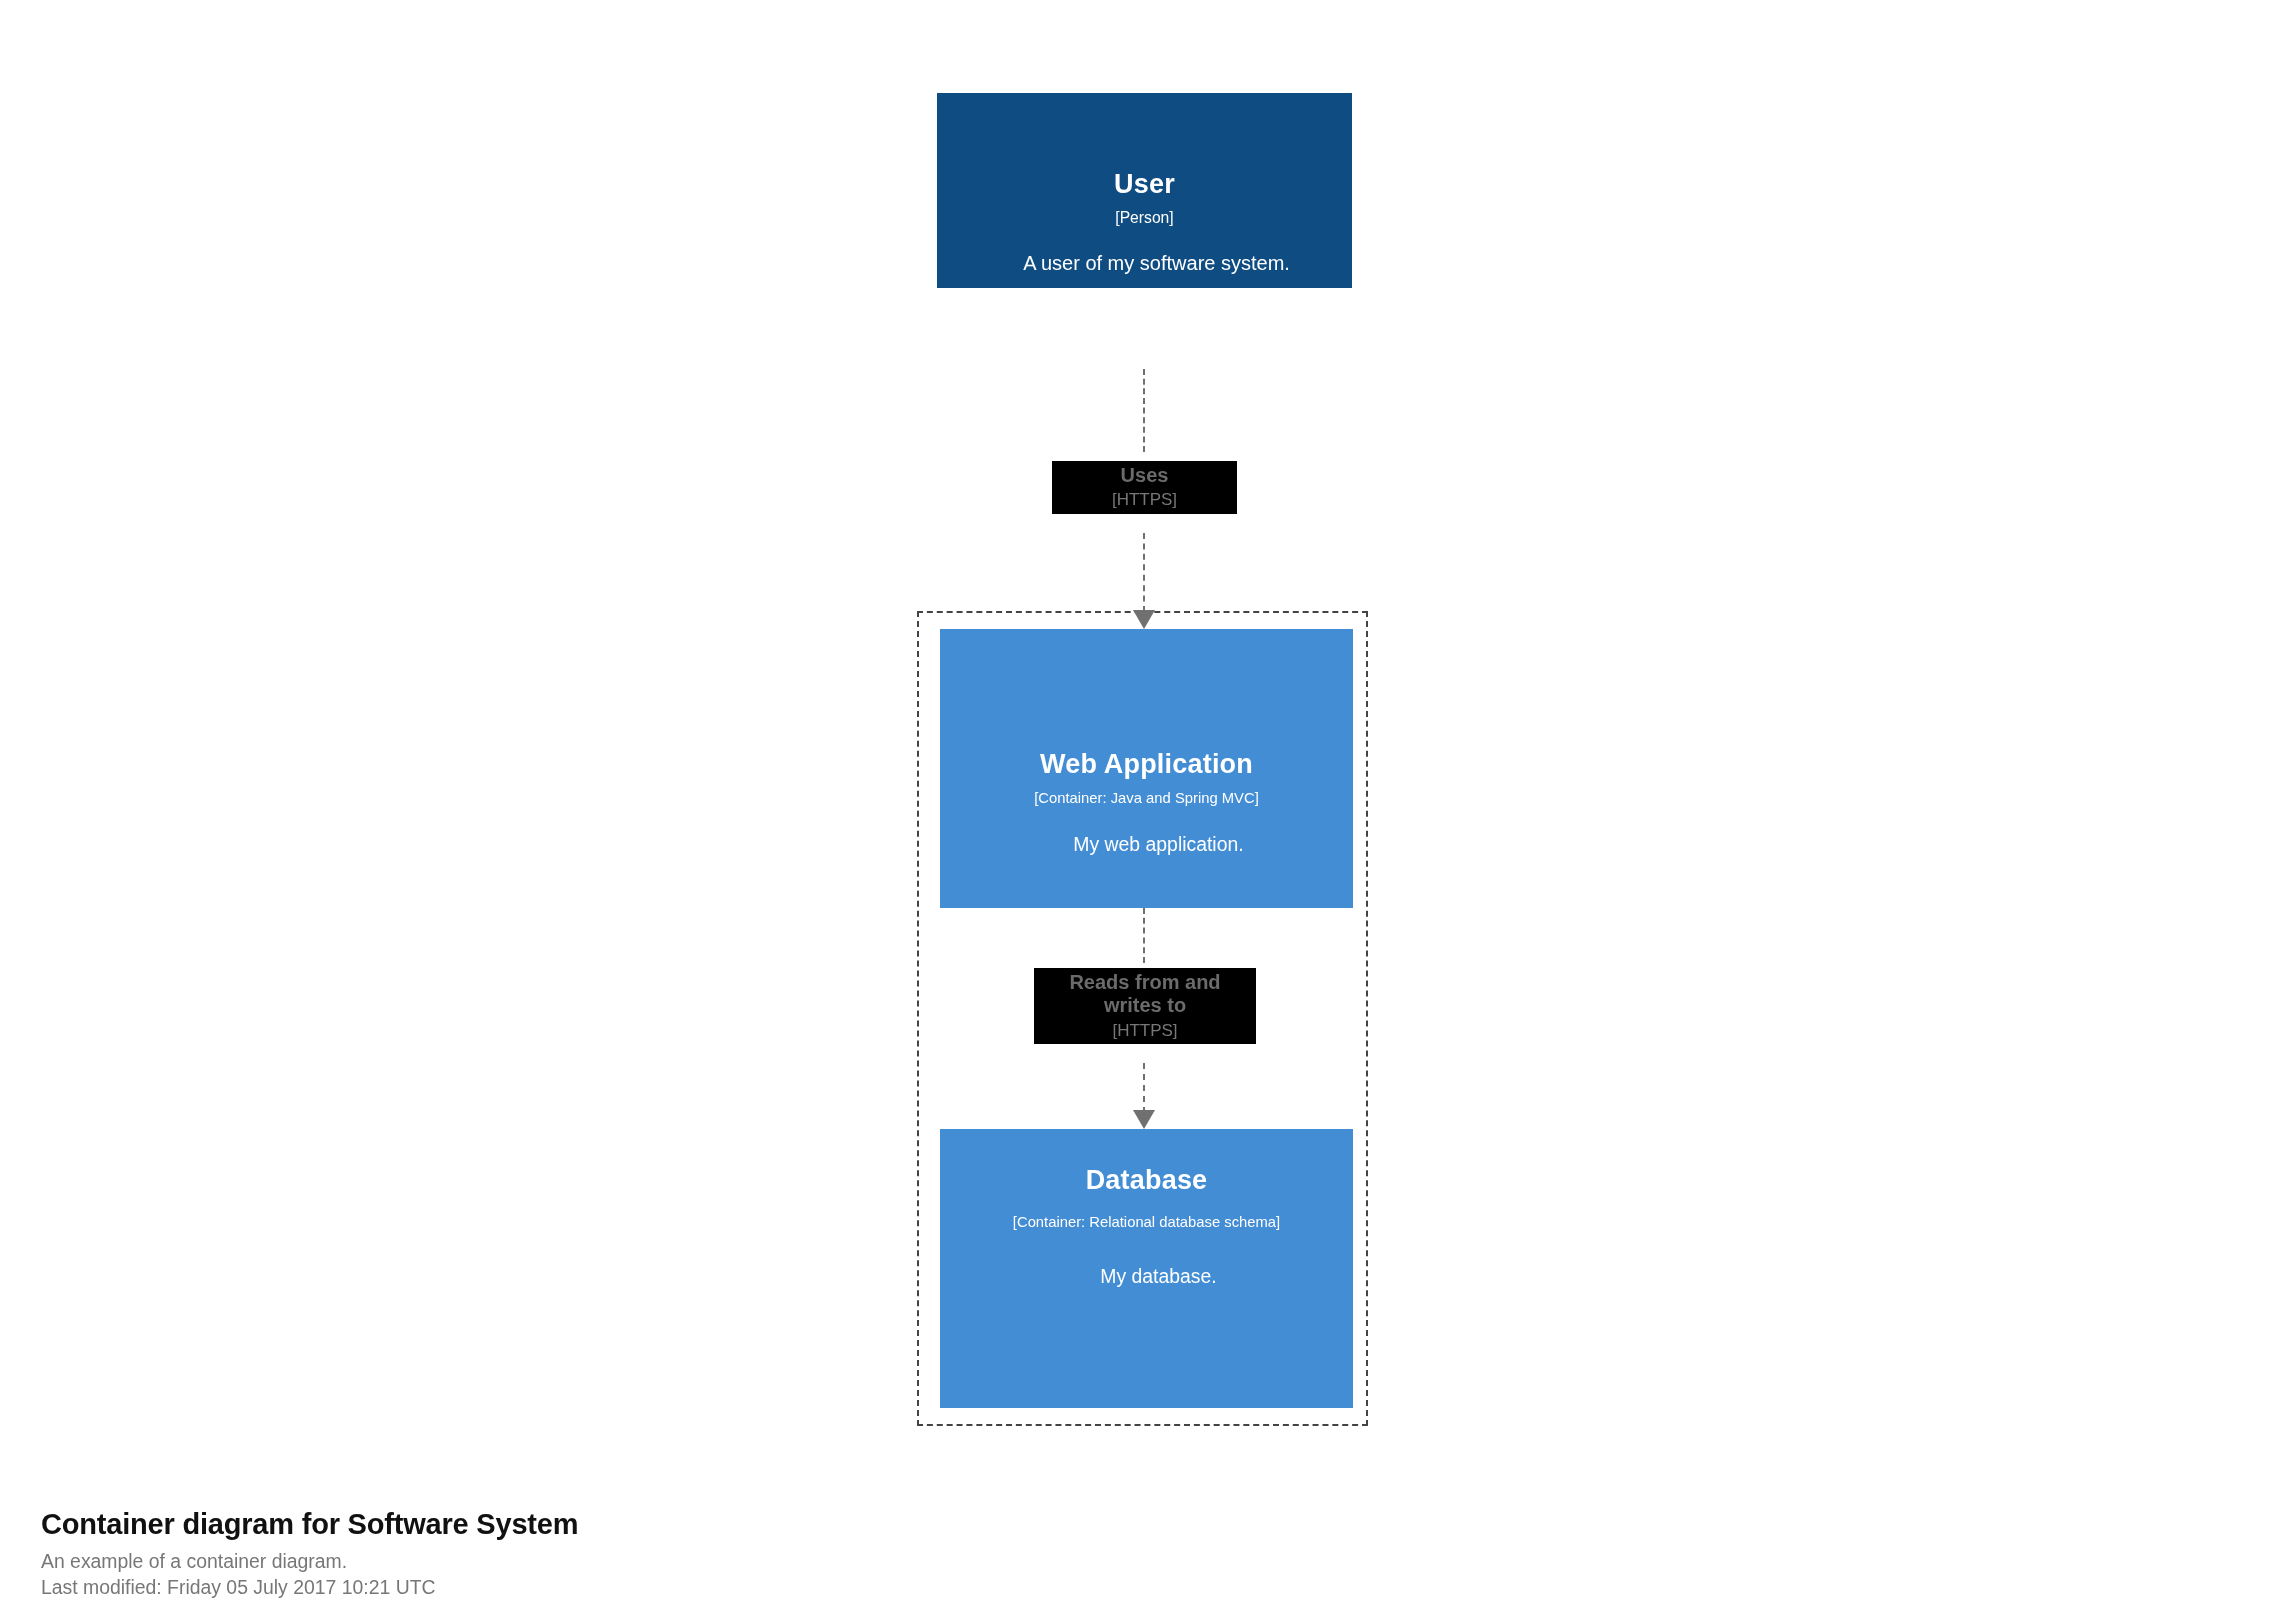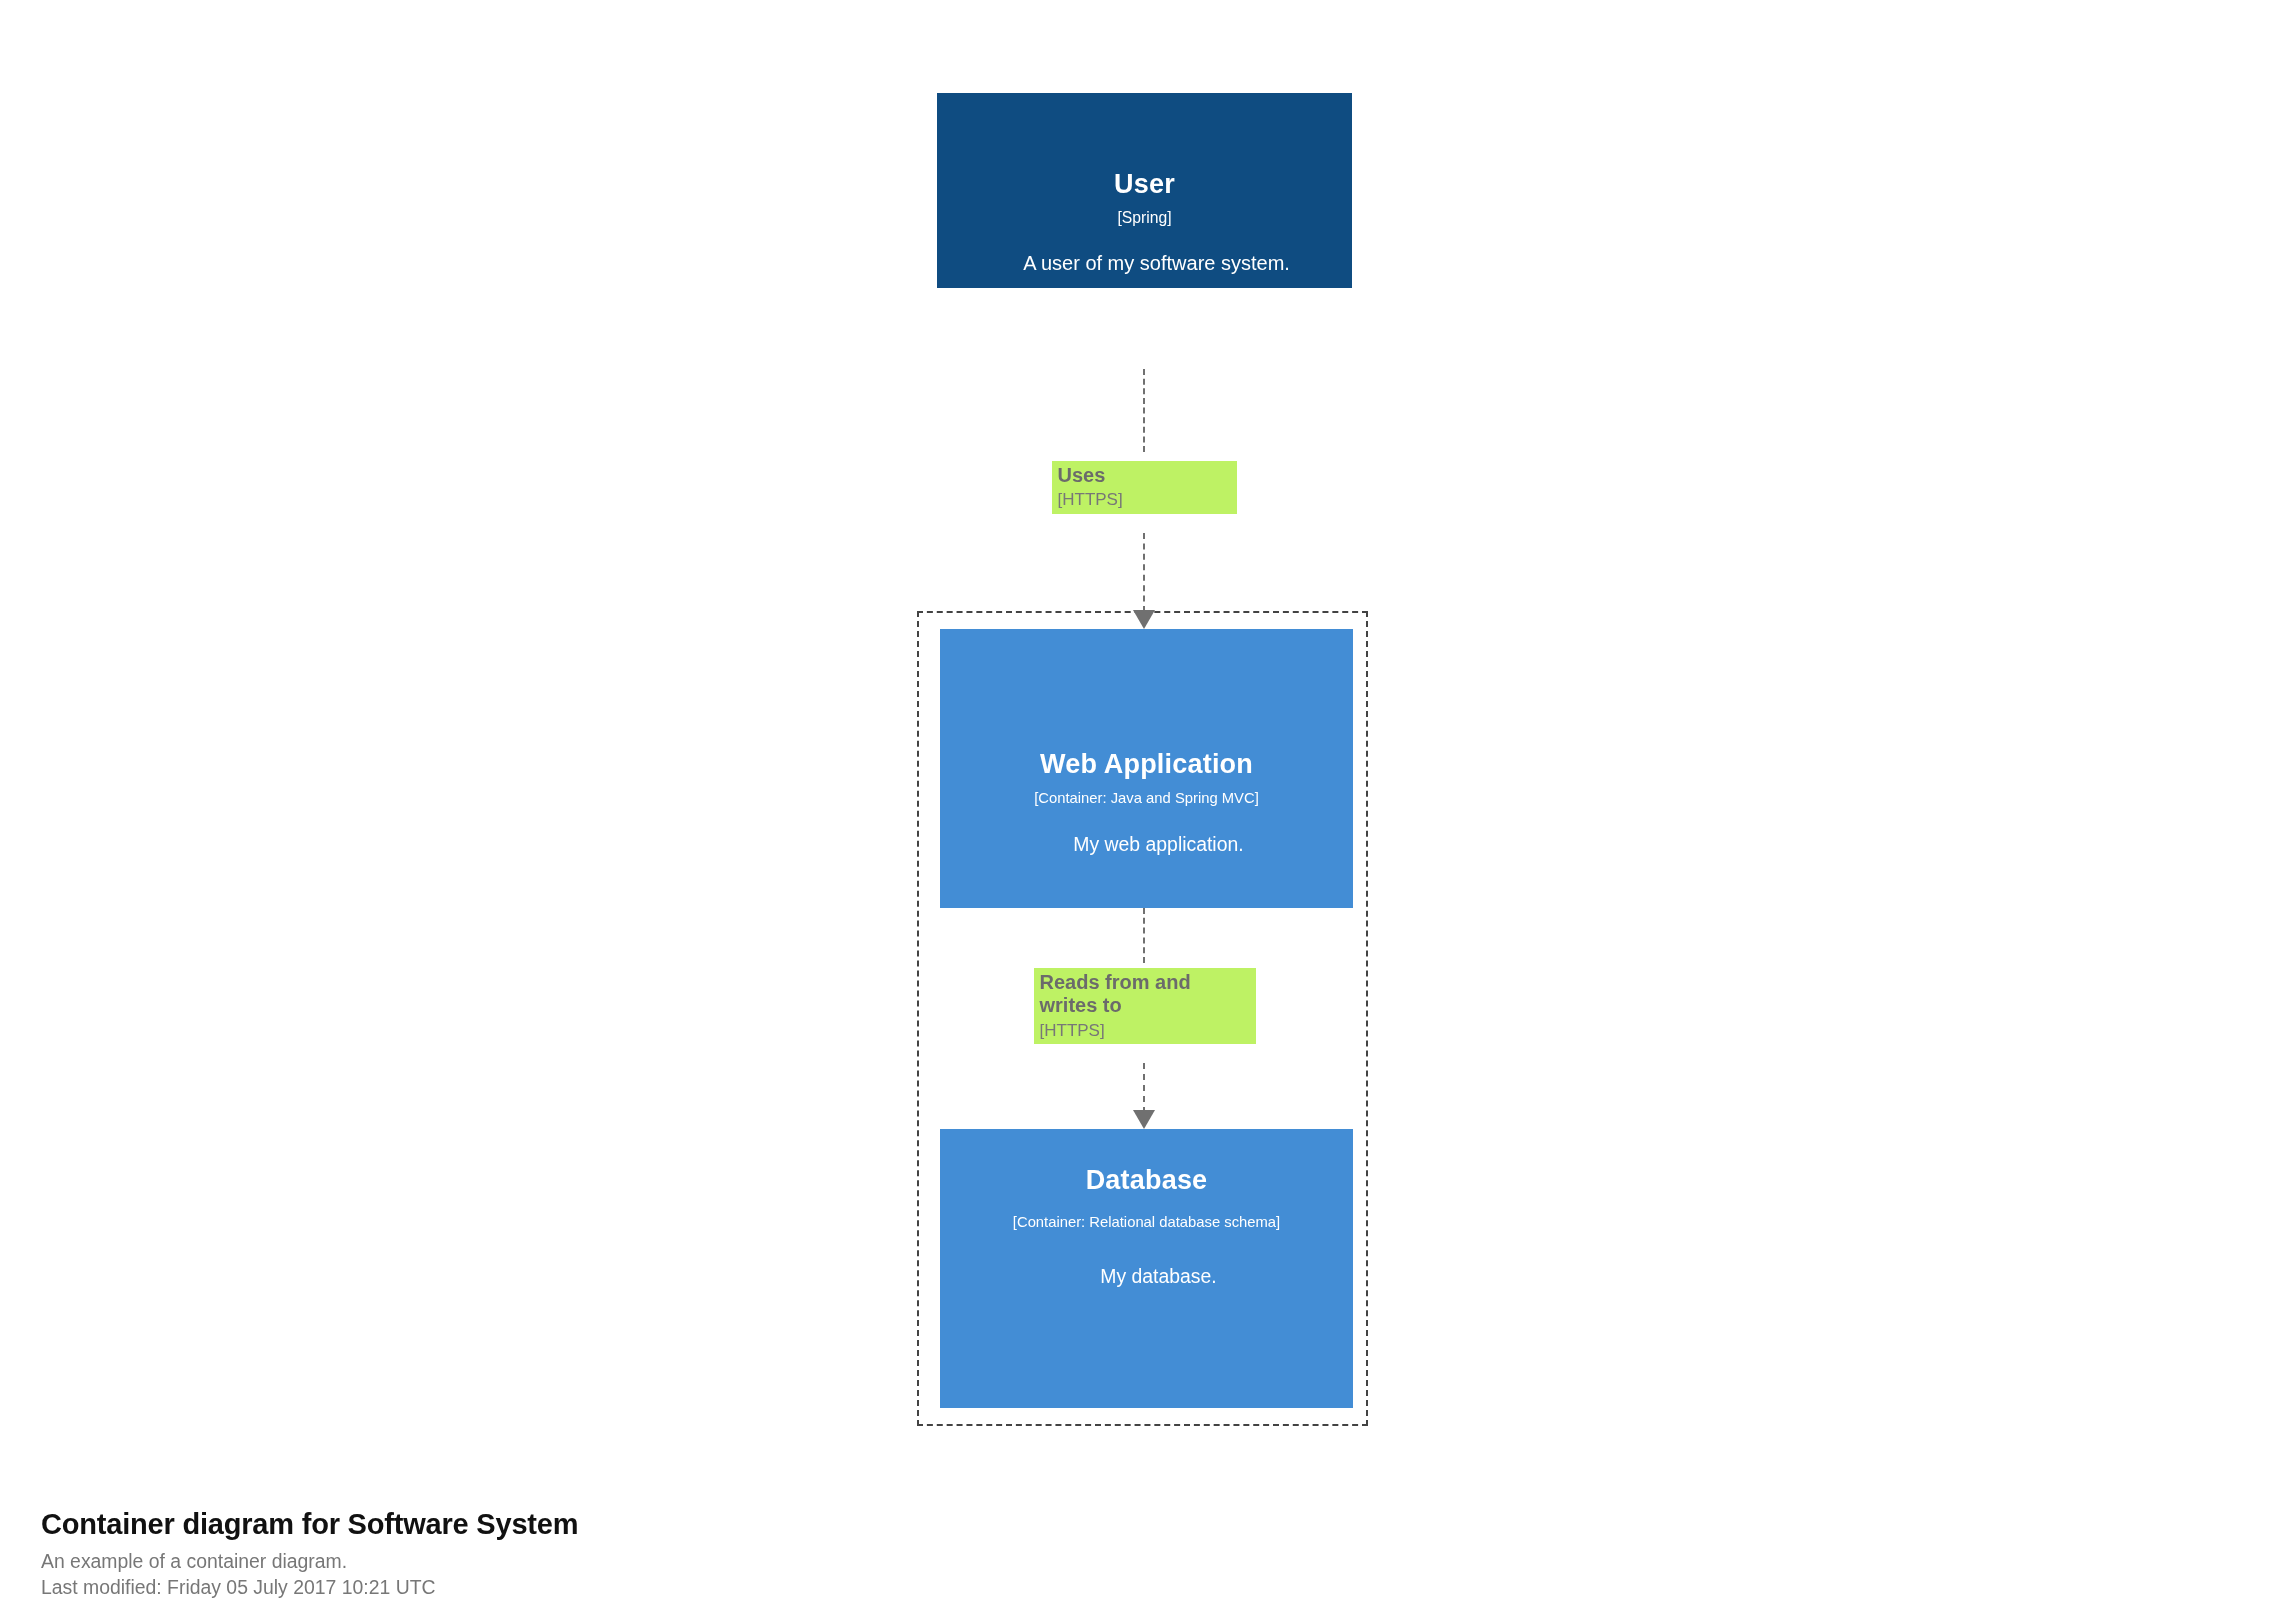--- a/index.html
+++ b/index.html
@@ -98,23 +98,23 @@
   .rel-arrow {
     position: absolute;
     width: 0;
     height: 0;
     border-left: 11px solid transparent;
     border-right: 11px solid transparent;
     border-top: 19.4px solid #707070;
   }
   .rel-label {
     position: absolute;
-    text-align: left;
+    text-align: center;
     color: #6b6b6b;
-    background: #bef264;
+    background: #000000;
     padding: 2.8px 5.5px;
     box-sizing: border-box;
   }
   .rel-label .rel-desc {
     font-weight: bold;
     font-size: 20px;
     line-height: 1.18;
     white-space: pre-line;
   }
   .rel-label .rel-tech {
@@ -158,21 +158,21 @@
   }
   .caption .caption-subtitle { margin-top: 6.5px; }
 </style>
 </head>
 <body>
 
 <div id="canvas">
 
   <div class="node person">
     <div class="node-name">User</div>
-    <div class="node-tech">[Spring]</div>
+    <div class="node-tech">[Person]</div>
     <div class="node-desc">A user of my software system.</div>
   </div>
 
   <div class="boundary"></div>
 
   <div class="node container-node webapp">
     <div class="node-name">Web Application</div>
     <div class="node-tech">[Container: Java and Spring MVC]</div>
     <div class="node-desc">My web application.</div>
   </div>

